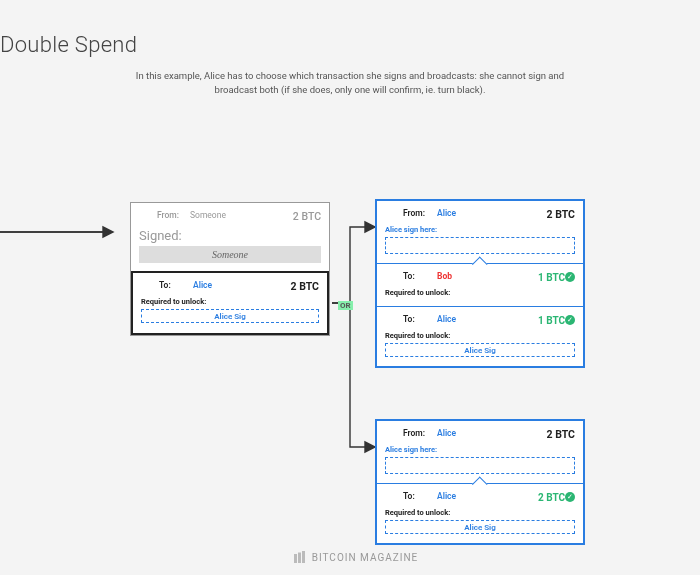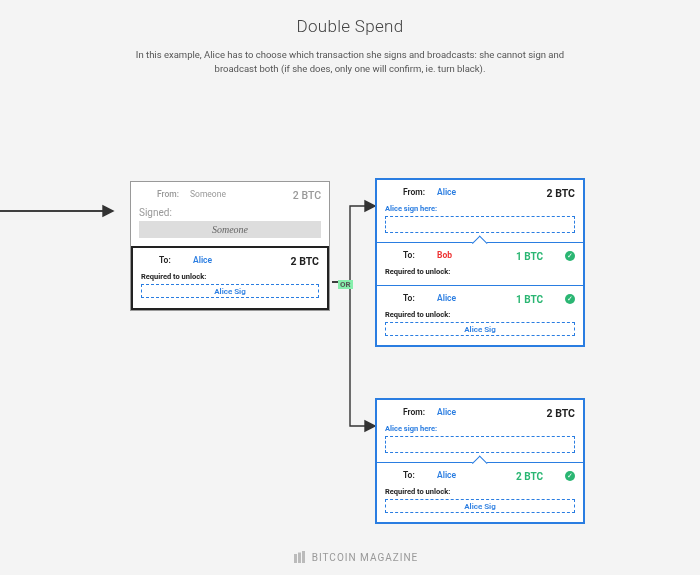--- a/index.html
+++ b/index.html
@@ -5,21 +5,21 @@
   * { box-sizing: border-box; margin: 0; padding: 0; }
   body {
     width: 700px;
     height: 575px;
     background: #f4f4f4;
     font-family: -apple-system, "Segoe UI", Roboto, sans-serif;
     color: #333;
     position: relative;
     overflow: hidden;
   }
-  .title { text-align: center; font-size: 17px; font-weight: 300; color: #444; margin-top: 16px; letter-spacing: 0.3px; }
+  .title { text-align: left; font-size: 22px; font-weight: 300; color: #444; margin-top: 32px; letter-spacing: 0.3px; }
   .desc { text-align: center; font-size: 9.5px; color: #555; margin: 12px auto 0; max-width: 430px; line-height: 1.45; }
 
   .canvas { position: relative; width: 700px; height: 500px; }
 
   .txbox { position: absolute; background: #fff; font-size: 9px; }
   .orig  { left: 130px; top: 105px; width: 200px; border: 1px solid #999; }
   .orig .from-section { border-bottom: 0; padding: 7px 8px 8px; }
   .orig .to-section { border: 2px solid #222; padding: 7px 8px 10px; }
 
   .option { left: 375px; width: 210px; border: 2px solid #2a7de1; }
@@ -32,30 +32,30 @@
   .row { display: flex; align-items: center; padding-left: 18px; }
   .label { font-weight: 600; color: #222; font-size: 8.5px; min-width: 30px; }
   .label-gray { color: #999; font-weight: 500; }
   .val-blue { color: #2a7de1; font-weight: 600; font-size: 8.5px; margin-left: 4px; }
   .val-red  { color: #e33; font-weight: 700; font-size: 8.5px; margin-left: 4px; }
   .val-gray { color: #999; font-size: 8.5px; margin-left: 3px; }
   .amount { position: absolute; right: 8px; top: 7px; font-weight: 700; font-size: 10.5px; color: #222; }
   .amount-gray { color: #999; font-weight: 500; }
   .amount-green { color: #2bb673; }
 
-  .signed-lbl { font-size: 10px; color: #999; margin-top: 8px; }
+  .signed-lbl { font-size: 13px; color: #999; margin-top: 8px; }
   .signbar { background: #ddd; height: 17px; margin-top: 3px; text-align: center; font-family: cursive; font-style: italic; font-size: 10px; color: #666; line-height: 17px; }
 
   .field-lbl { font-size: 7.5px; font-weight: 700; color: #222; margin-top: 7px; }
   .field-lbl-blue { color: #2a7de1; }
   .dashed { border: 1px dashed #2a7de1; height: 14px; margin-top: 3px; text-align: center; font-size: 8px; color: #2a7de1; line-height: 14px; font-weight: 600; }
   .dashed-red { border-color: #e33; color: #e33; }
   .dashed-tall { height: 17px; line-height: 17px; }
 
-  .check { position: absolute; right: 8px; top: 8px; display: flex; gap: 22px; }
+  .check { position: absolute; right: 8px; top: 8px; display: flex; gap: 0; }
   .check-circle { width: 10px; height: 10px; border-radius: 50%; background: #2bb673; color: #fff; font-size: 7px; line-height: 10px; text-align: center; }
 
   .notch { position: absolute; left: 50%; top: -1px; transform: translateX(-50%); width: 20px; height: 6px; }
   .notch::before { content: ""; position: absolute; left: 0; width: 10px; height: 10px; border-top: 1px solid #2a7de1; border-left: 1px solid #2a7de1; transform: rotate(45deg) translateY(-6px); background: #fff; }
 
   .arrow { position: absolute; stroke: #333; fill: none; stroke-width: 1.4; }
   .arrowhead { fill: #333; }
 
   .orlabel { position: absolute; font-size: 8px; font-weight: 700; color: #555; left: 338px; top: 204px; background: #86efac; padding: 0 2px; }
 

